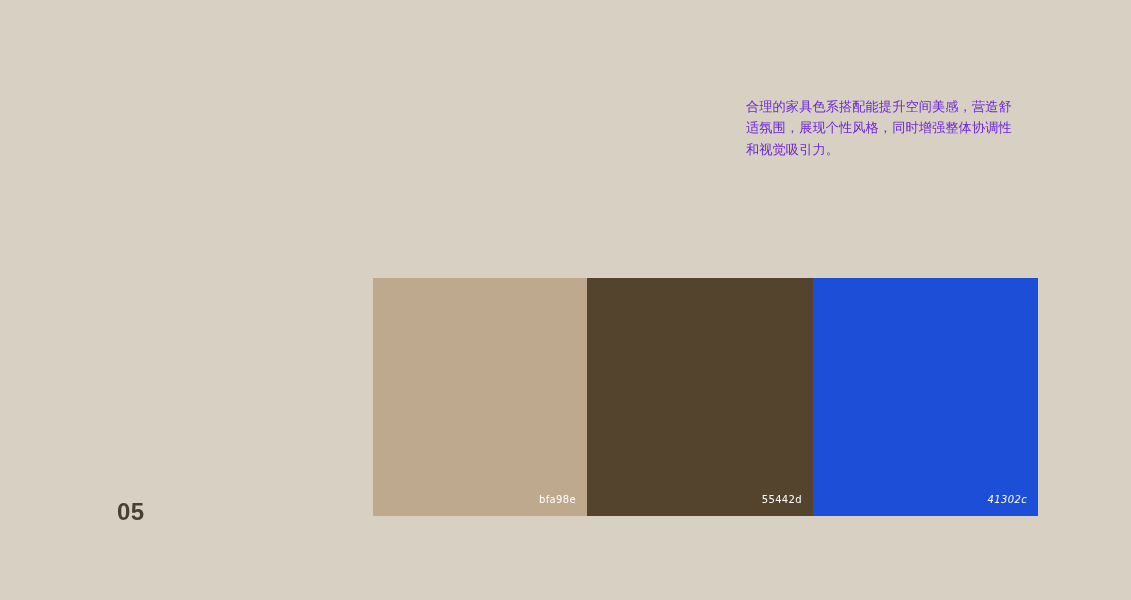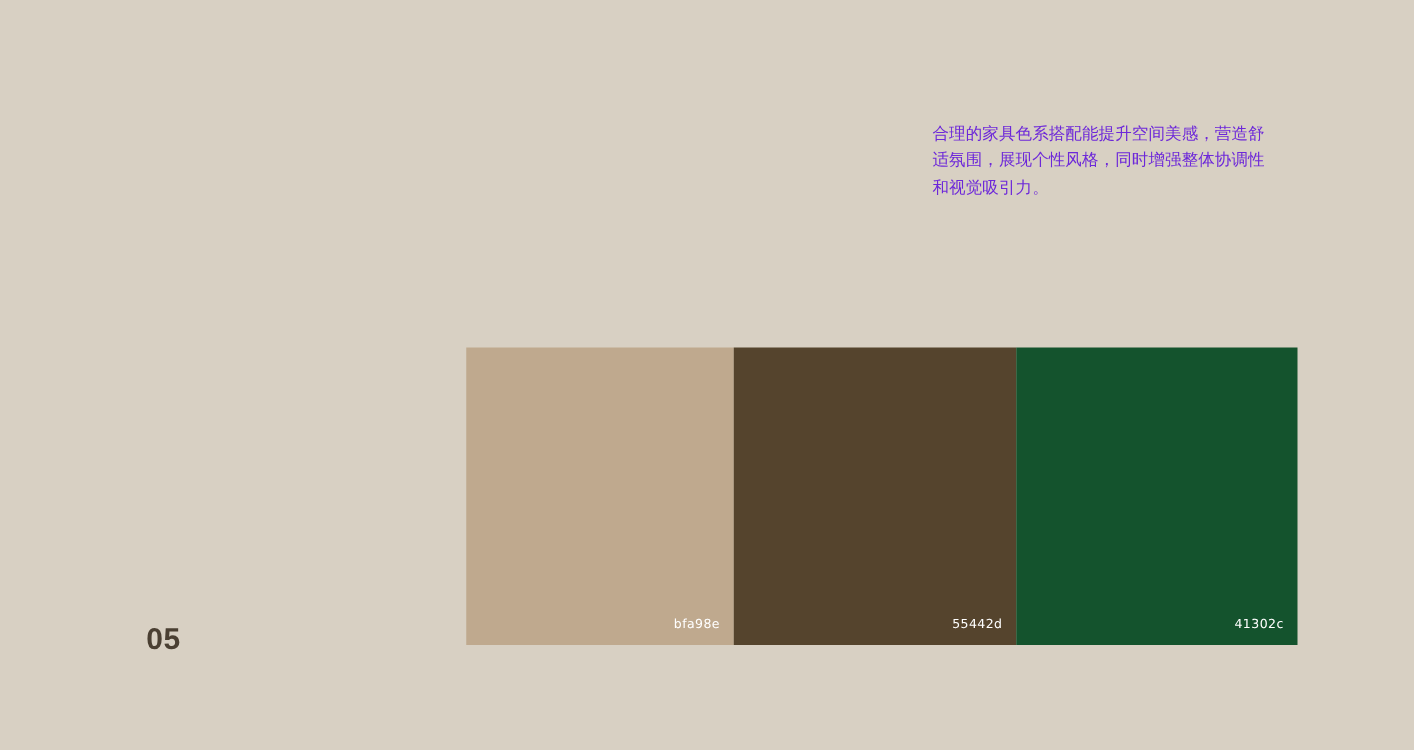--- a/index.html
+++ b/index.html
@@ -118,19 +118,19 @@
   <div class="palette">
 
     <div class="swatch swatch-0" style="background-color: rgb(191, 169, 142);">
       <span class="swatch-label">bfa98e</span>
     </div>
 
     <div class="swatch swatch-1" style="background-color: rgb(85, 68, 45);">
       <span class="swatch-label">55442d</span>
     </div>
 
-    <div class="swatch swatch-2" style="background-color: #14532d;">
+    <div class="swatch swatch-2" style="background-color: #1d4ed8; font-style: italic;">
       <span class="swatch-label">41302c</span>
     </div>
 
   </div>
 
 </div>
 
 </body></html>

